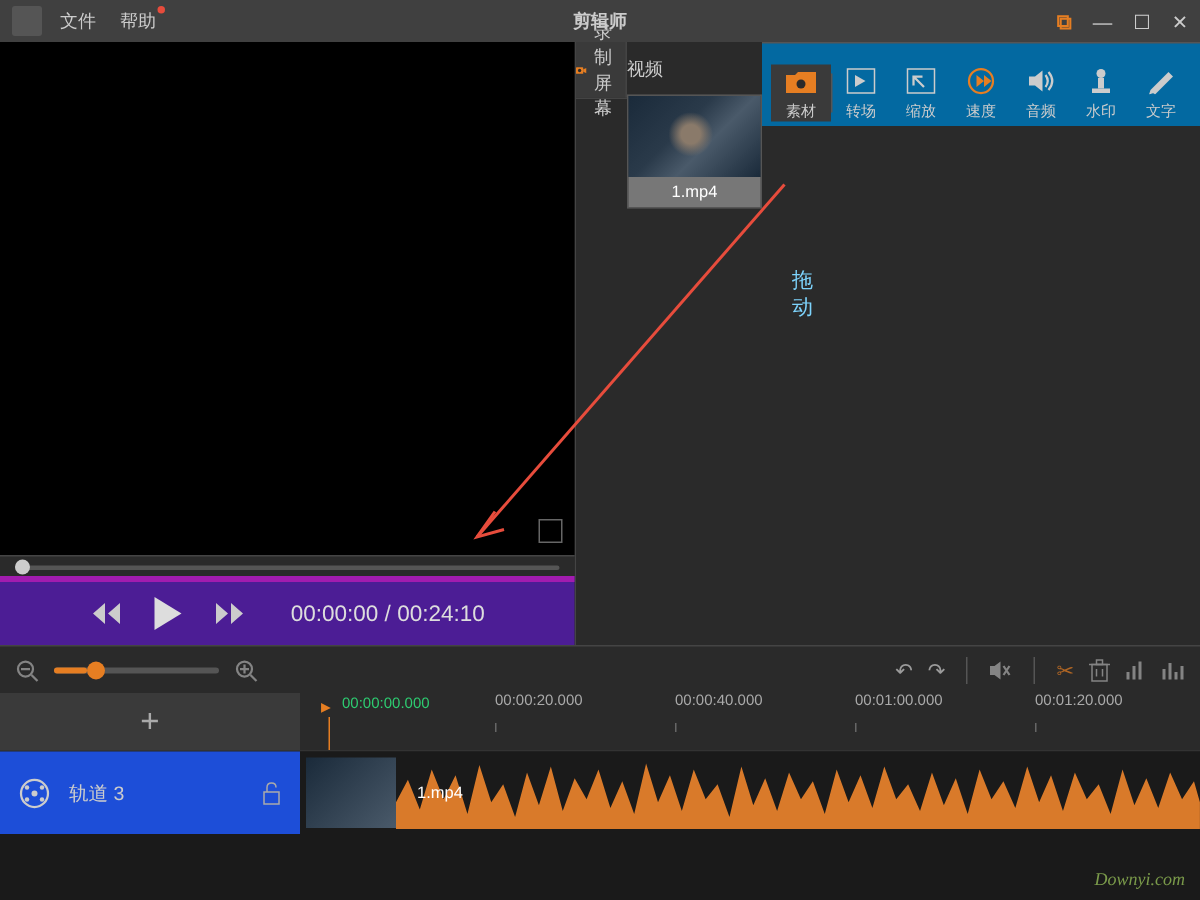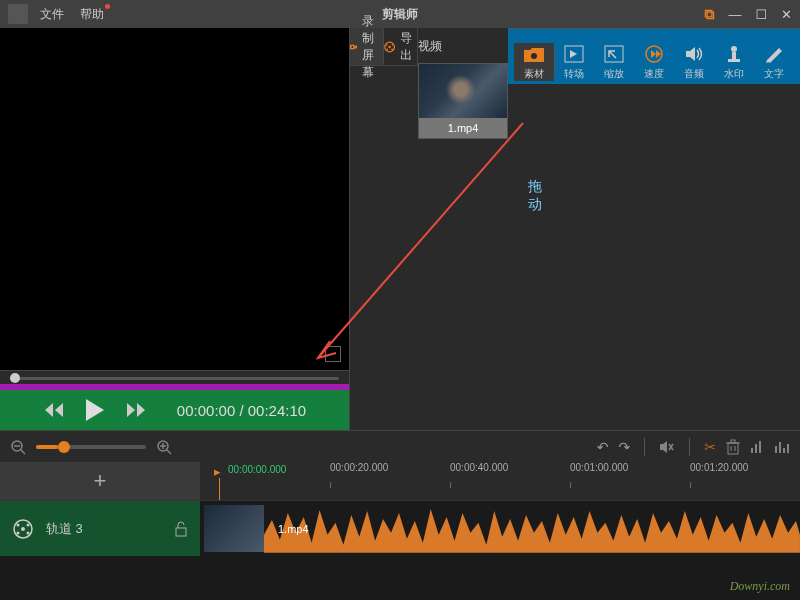--- a/index.html
+++ b/index.html
@@ -16,21 +16,21 @@
 
 .main-area { display: flex; height: 402px; }
 .preview-panel { width: 500px; display: flex; flex-direction: column; border-right: 1px solid #444; }
 .video-preview { flex: 1; background: #000; position: relative; }
 .fullscreen-icon { position: absolute; bottom: 8px; right: 8px; width: 16px; height: 16px; border: 1px solid #666; }
 
 .scrub-bar { height: 14px; background: #2a2a2a; position: relative; border-top: 1px solid #444; }
 .scrub-track { position: absolute; left: 10px; right: 10px; top: 6px; height: 3px; background: #555; border-radius: 2px; }
 .scrub-handle { position: absolute; left: 10px; top: 2px; width: 10px; height: 10px; background: #ccc; border-radius: 50%; }
 
-.play-controls { height: 46px; background: #15803d; display: flex; align-items: center; justify-content: center; gap: 18px; border-top: 6px solid #a21caf; }
+.play-controls { height: 46px; background: #4c1d95; display: flex; align-items: center; justify-content: center; gap: 18px; border-top: 4px solid #a21caf; }
 .pc-btn { cursor: pointer; }
 .time-display { font-size: 15px; color: #ddd; margin-left: 12px; }
 
 .side-panel { flex: 1; background: #2a2a2a; display: flex; flex-direction: row; }
 .side-tabs { display: flex; height: 38px; border-bottom: 1px solid #444; }
 .side-tab { flex: 1; display: flex; align-items: center; justify-content: center; gap: 5px; font-size: 12px; cursor: pointer; border-right: 1px solid #444; }
 .side-tab.active { background: #3a3a3a; }
 .tab-ic { width: 16px; height: 12px; }
 
 .media-area { flex: 1; padding: 10px 0; position: relative; }
@@ -63,21 +63,21 @@
 .tl-left { width: 200px; background: #3a3a3a; display: flex; align-items: center; justify-content: center; font-size: 22px; color: #aaa; cursor: pointer; }
 .tl-ruler { flex: 1; position: relative; background: #2a2a2a; overflow: hidden; }
 .ruler-mark { position: absolute; top: 0; font-size: 10px; color: #aaa; }
 .ruler-mark::before { content: ''; position: absolute; left: 0; top: 20px; width: 1px; height: 6px; background: #666; }
 .playhead { position: absolute; left: 14px; top: 0; }
 .playhead-flag { color: #e67e22; font-size: 13px; }
 .playhead-time { color: #2ecc71; font-size: 10px; position: absolute; left: 14px; top: 2px; white-space: nowrap; }
 .playhead-line { position: absolute; left: 5px; top: 16px; width: 1px; height: 80px; background: #e67e22; }
 
 .tl-track { height: 56px; display: flex; border-top: 1px solid #333; }
-.track-head { width: 200px; background: #14532d; display: flex; align-items: center; padding: 0 12px; gap: 12px; }
+.track-head { width: 200px; background: #1d4ed8; display: flex; align-items: center; padding: 0 12px; gap: 12px; }
 .track-name { font-size: 13px; flex: 1; }
 .track-body { flex: 1; position: relative; background: #1a1a1a; overflow: hidden; }
 
 .clip { position: absolute; left: 4px; top: 4px; bottom: 4px; right: 0; display: flex; align-items: center; }
 .clip-thumb { width: 60px; height: 100%; background: linear-gradient(135deg, #1a2a3a, #4a5a6a); }
 .clip-label { font-size: 11px; color: #fff; margin-left: 14px; z-index: 2; position: relative; }
 .waveform { position: absolute; left: 60px; right: 0; top: 0; bottom: 0; }
 
 .watermark { position: absolute; bottom: 6px; right: 10px; color: #7a9a4a; font-size: 12px; font-style: italic; font-family: Georgia, serif; }
 
@@ -134,31 +134,20 @@
   <div class="side-panel">
     <div class="side-tabs">
       <div class="side-tab active">
         <svg class="tab-ic" viewBox="0 0 16 12">
             <rect x="0" y="1" width="11" height="10" rx="1" fill="#e67e22"></rect>
             <circle cx="5.5" cy="6" r="2.5" fill="#2a2a2a"></circle>
             <path d="M11 4 L16 2 L16 10 L11 8 Z" fill="#e67e22"></path>
           </svg>
         <span>录制屏幕</span>
       </div>
-      <div class="side-tab">
-        <svg class="tab-ic" viewBox="0 0 14 14">
-            <circle cx="7" cy="7" r="6" fill="none" stroke="#e67e22" stroke-width="1.5"></circle>
-            <circle cx="7" cy="7" r="1.5" fill="#e67e22"></circle>
-            <circle cx="3.5" cy="4.5" r="1" fill="#e67e22"></circle>
-            <circle cx="10.5" cy="4.5" r="1" fill="#e67e22"></circle>
-            <circle cx="4" cy="10" r="1" fill="#e67e22"></circle>
-            <circle cx="10" cy="10" r="1" fill="#e67e22"></circle>
-          </svg>
-        <span>导出</span>
-      </div>
     </div>
 
     <div class="media-area">
       <div class="media-header">视频</div>
       <div class="media-thumb">
         <div class="thumb-img"></div>
         <div class="thumb-label">1.mp4</div>
       </div>
       <div class="drag-hint">拖动</div>
       <svg class="drag-arrow" style="left:-120px; top:85px;" width="240" height="260">

